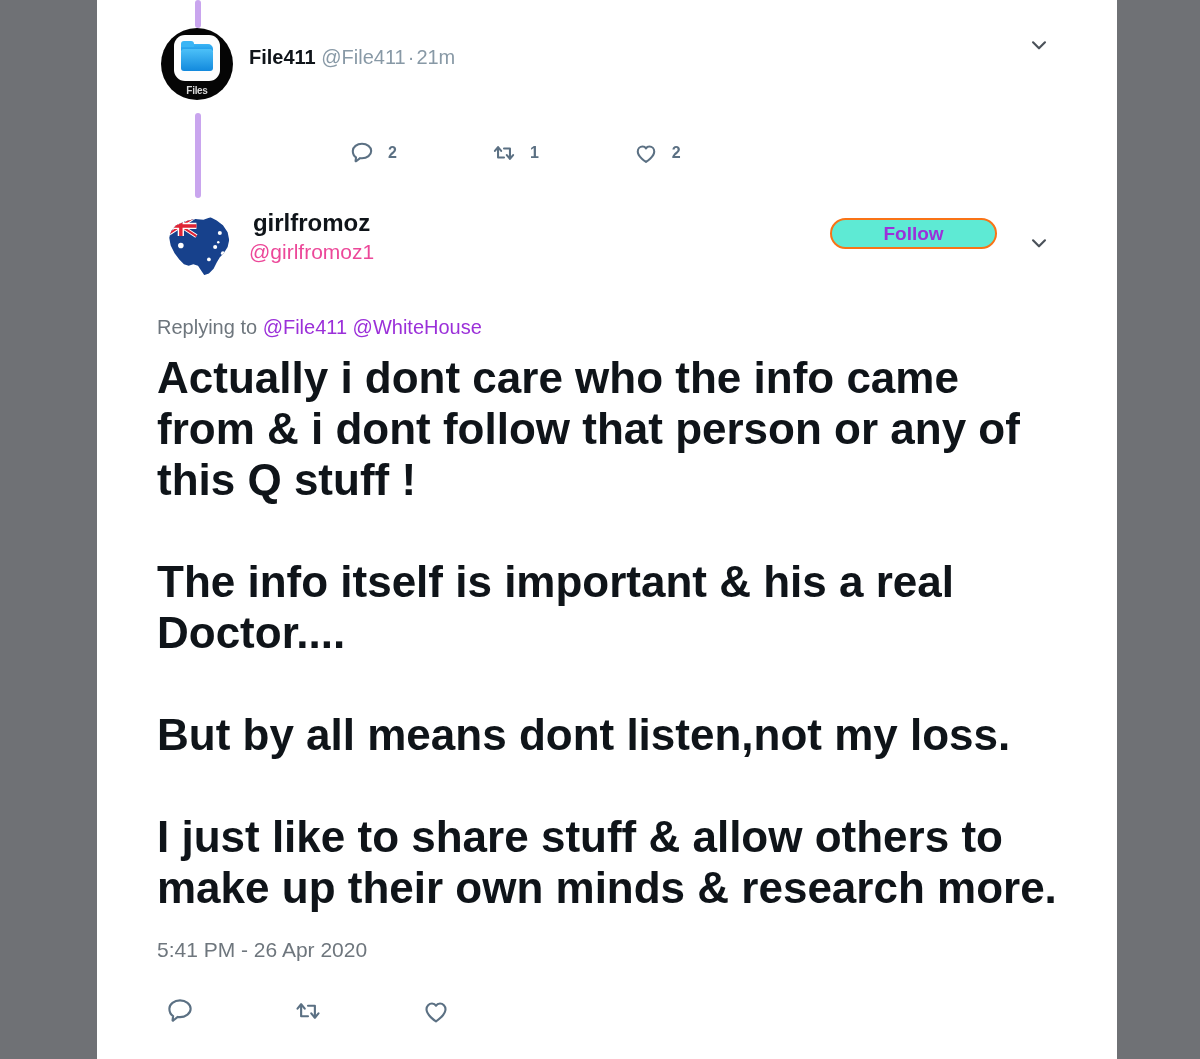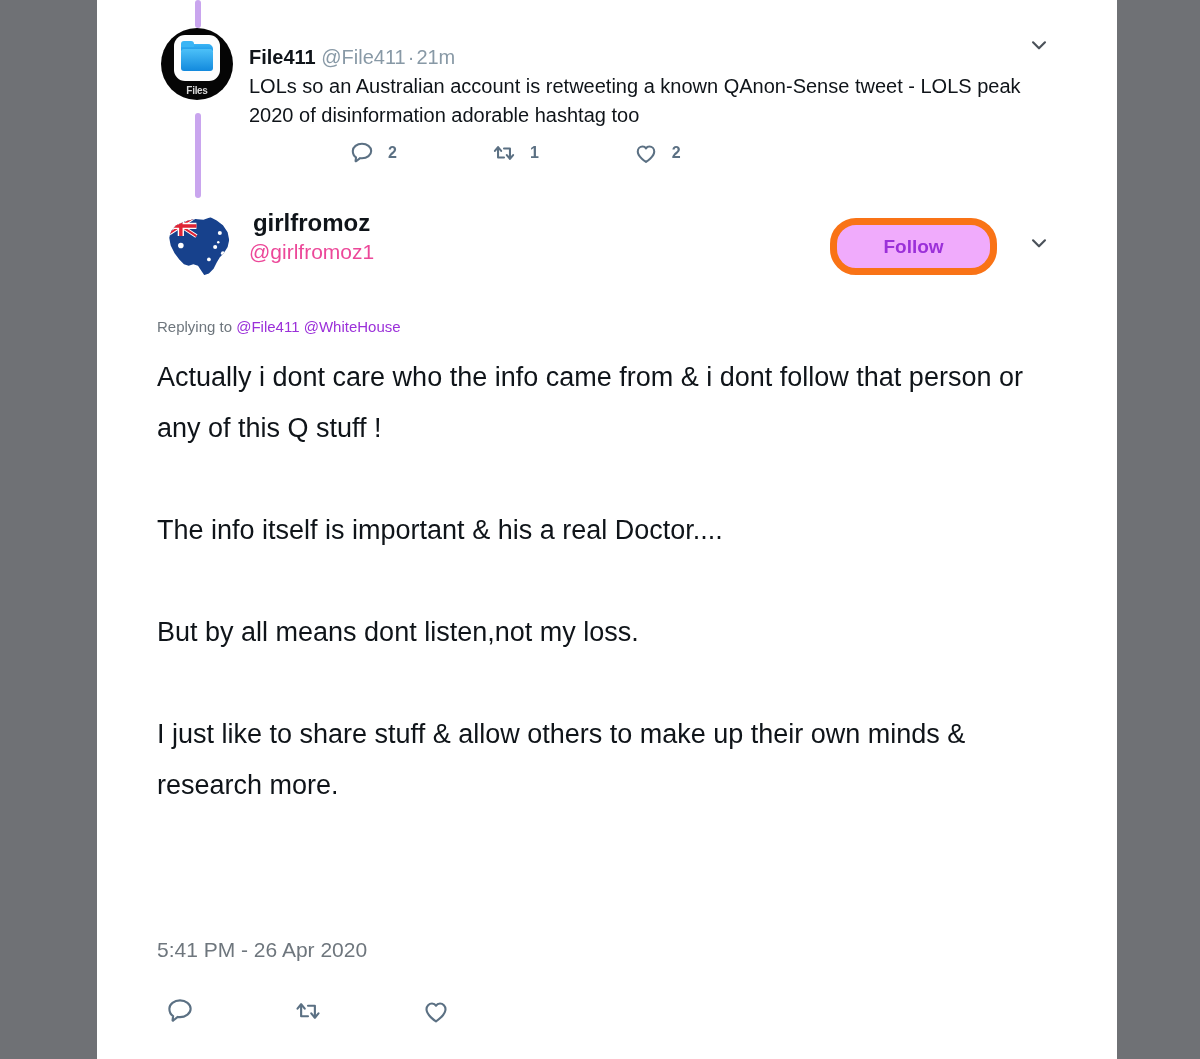--- a/index.html
+++ b/index.html
@@ -203,57 +203,58 @@
     font-size: 21px;
     color: #ec4899;
     line-height: 28px;
   }
 
   .follow-button {
     position: absolute;
     left: 733px;
     top: 218px;
     width: 167px;
-    height: 57px;
-    border: 7px solid #f97316;
+    height: 31px;
+    border: 2px solid #f97316;
     border-radius: 26px;
-    background: #f0abfc;
+    background: #5eead4;
     color: #9b30d9;
     font-size: 19px;
     font-weight: bold;
     display: flex;
     align-items: center;
     justify-content: center;
     cursor: pointer;
     box-sizing: border-box;
     font-family: "Liberation Sans", sans-serif;
   }
 
   .replying-to {
     position: absolute;
     left: 60px;
     top: 313px;
-    font-size: 15px;
+    font-size: 20px;
     color: #6e767d;
     line-height: 28px;
   }
   .mention {
     color: #9b30d9;
     cursor: pointer;
   }
 
   .t2-text {
     position: absolute;
     left: 60px;
     top: 352px;
     width: 900px;
-    font-size: 27px;
+    font-size: 44px;
     line-height: 51px;
     color: #0f1419;
     white-space: pre-wrap;
+    font-weight: bold;
   }
 
   .t2-timestamp {
     position: absolute;
     left: 60px;
     top: 938px;
     font-size: 21px;
     color: #6e767d;
     cursor: pointer;
     text-align: right;
@@ -296,21 +297,20 @@
           <div class="files-folder-front"></div>
         </div>
         <div class="files-label">Files</div>
       </div>
 
       <div class="t1-body">
         <div class="t1-header">
           <span class="name-bold">File411</span>
           <span class="handle-muted">@File411</span><span class="dot-sep">·</span><span class="handle-muted">21m</span>
         </div>
-        <div class="t1-text">LOLs so an Australian account is retweeting a known QAnon-Sense tweet - LOLS peak 2020 of disinformation adorable hashtag too</div>
       </div>
 
       <div class="t1-stats">
 
         <div class="stat">
           <span>
             <svg width="26" height="26" viewBox="0 0 24 24" fill="none" stroke="#5b7083" stroke-width="1.9" stroke-linecap="round" stroke-linejoin="round">
               <path d="M20.5 10.2c0 3.7-3.8 6.7-8.5 6.7-0.6 0-1.2-0.05-1.8-0.15L6.6 19.6c-0.3 0.2-0.6 0-0.55-0.35l0.45-3.2C4.5 14.8 3.5 12.6 3.5 10.2 3.5 6.5 7.3 3.5 12 3.5s8.5 3 8.5 6.7z"></path>
             </svg>
           </span>

